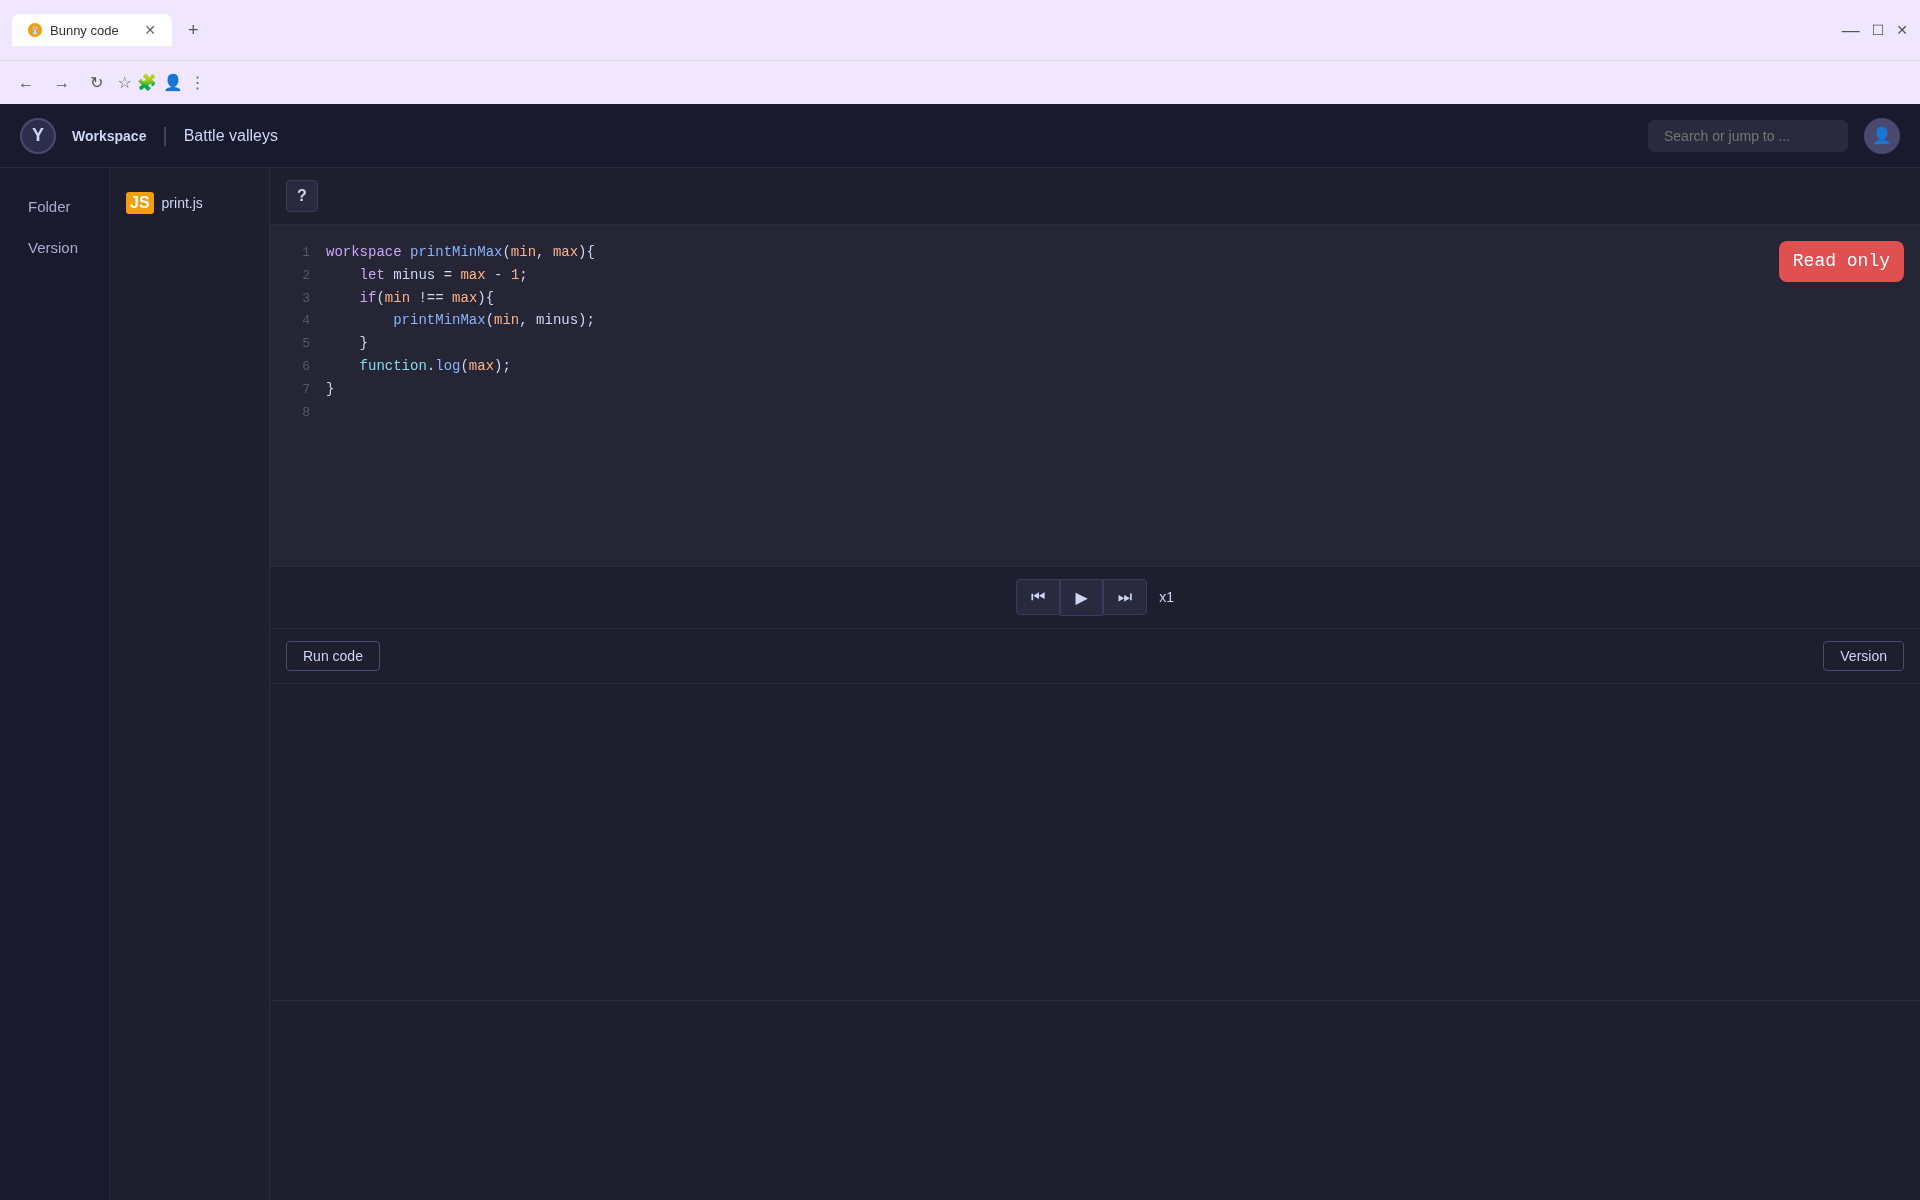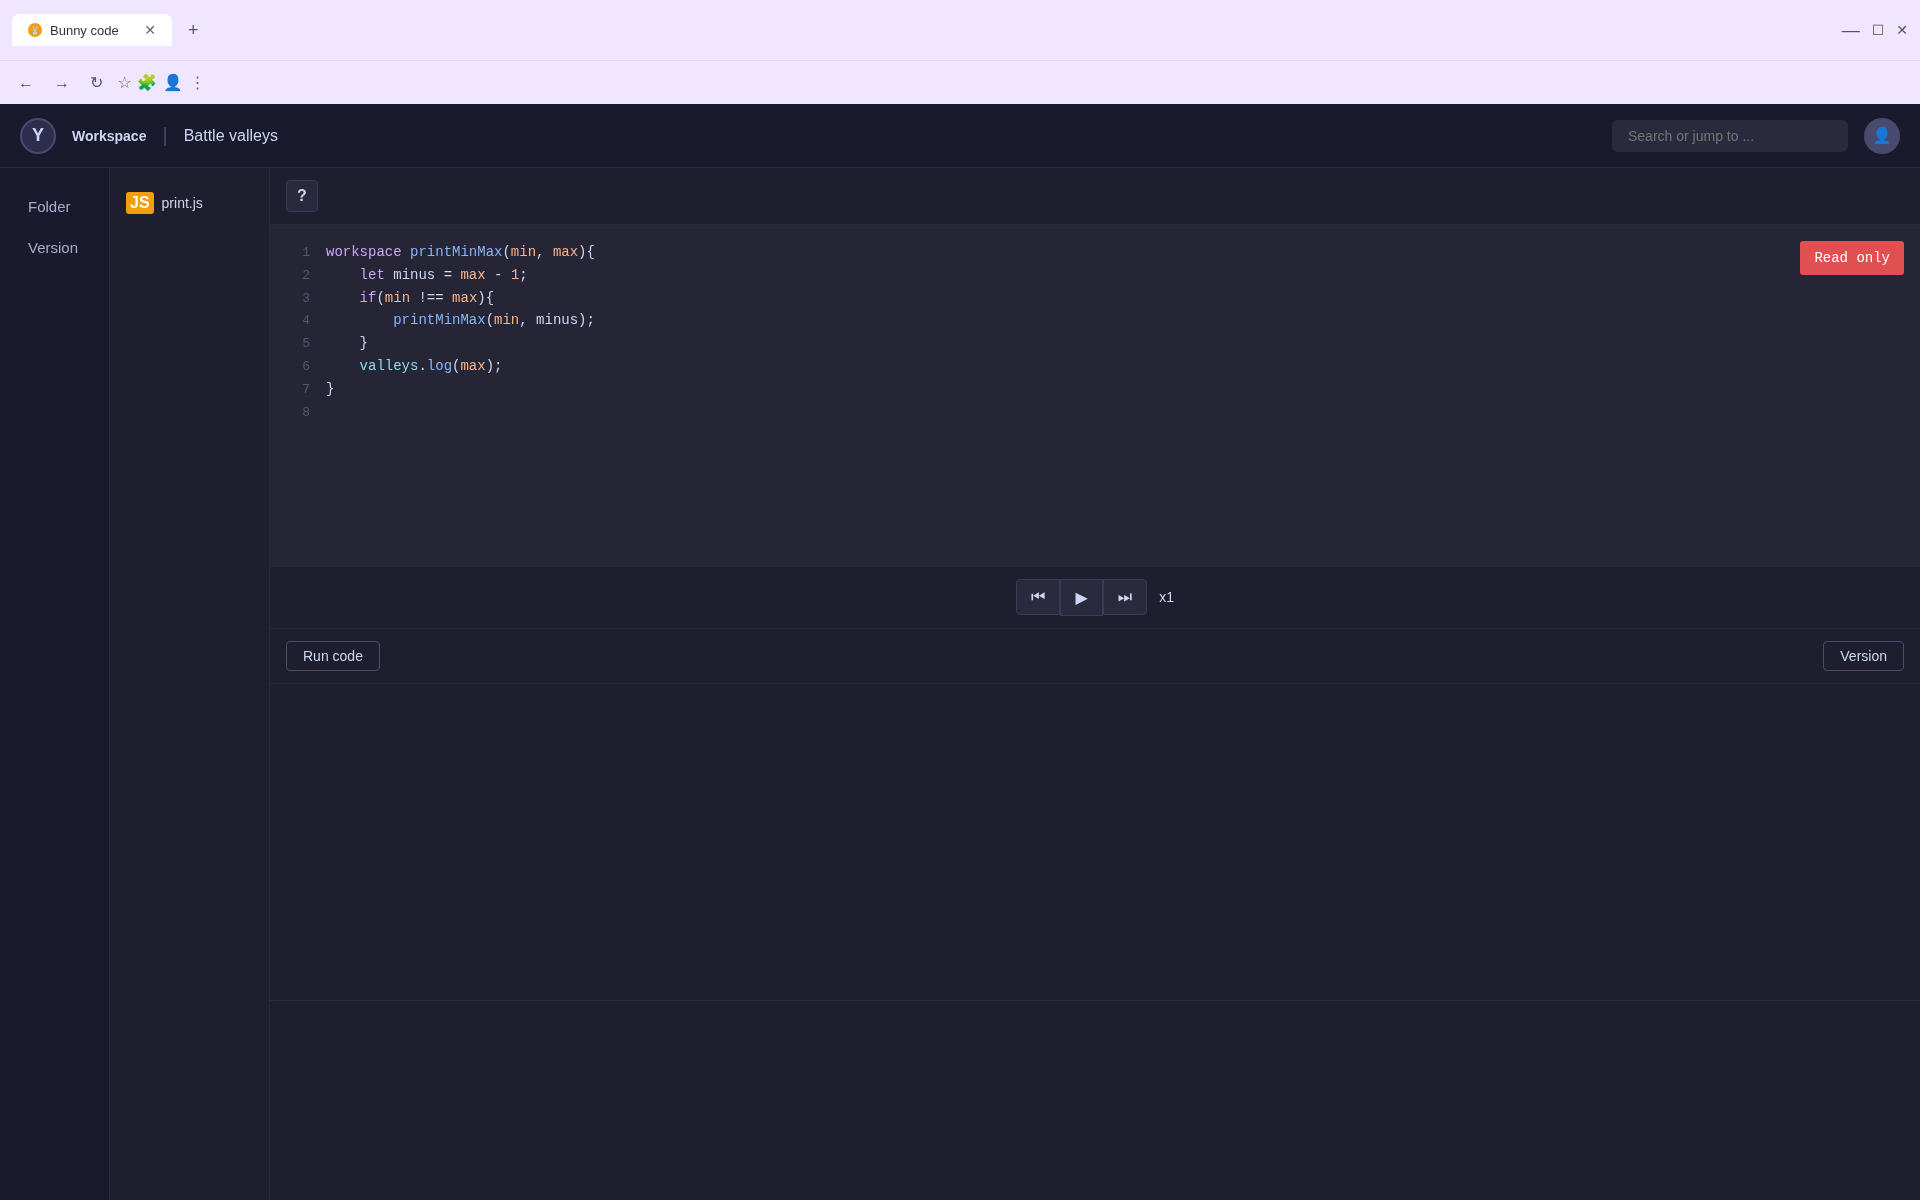--- a/index.html
+++ b/index.html
@@ -22,42 +22,42 @@
     
     .app { display: flex; flex-direction: column; height: calc(1200px - 104px); }
 
     
     .top-nav { background: #1a1a2e; height: 64px; display: flex; align-items: center; padding: 0 20px; gap: 16px; border-bottom: 1px solid #2a2a3e; }
     .logo { width: 36px; height: 36px; border-radius: 50%; background: #2d2d4e; display: flex; align-items: center; justify-content: center; font-size: 18px; color: #cdd6f4; font-weight: bold; border: 2px solid #4a4a6e; }
     .nav-workspace { color: #cdd6f4; font-size: 14px; font-weight: 700; cursor: pointer; text-align: right; }
     .nav-divider { color: #4a4a6e; font-size: 20px; }
     .nav-battle-valleys { color: #cdd6f4; font-size: 16px; cursor: pointer; }
     .nav-spacer { flex: 1; }
-    .search-bar { background: #2a2a3e; border: none; border-radius: 6px; padding: 8px 16px; color: #8888aa; font-size: 14px; width: 236px; outline: none; cursor: pointer; }
+    .search-bar { background: #2a2a3e; border: none; border-radius: 6px; padding: 8px 16px; color: #8888aa; font-size: 14px; width: 200px; outline: none; cursor: pointer; }
     .user-avatar { width: 36px; height: 36px; border-radius: 50%; background: #4a4a6e; display: flex; align-items: center; justify-content: center; color: #cdd6f4; font-size: 16px; cursor: pointer; }
 
     
     .main-content { display: flex; flex: 1; }
 
     
     .sidebar { width: 110px; background: #1a1a2e; border-right: 1px solid #2a2a3e; padding: 20px 0; display: flex; flex-direction: column; gap: 4px; }
     .sidebar-item { padding: 10px 28px; color: #aaaacc; font-size: 15px; cursor: pointer; }
 
     
     .file-panel { width: 160px; background: #1e1e2e; border-right: 1px solid #2a2a3e; padding: 16px 0; }
     .file-item { display: flex; align-items: center; gap: 8px; padding: 8px 16px; color: #cdd6f4; font-size: 14px; cursor: pointer; }
     .file-icon { background: #f59e0b; color: white; font-size: 16px; font-weight: bold; padding: 2px 4px; border-radius: 3px; }
 
     
     .editor-area { flex: 1; background: #1e1e2e; display: flex; flex-direction: column; position: relative; }
     .editor-toolbar { padding: 12px 16px; border-bottom: 1px solid #2a2a3e; }
     .help-btn { background: #2a2a3e; border: 1px solid #3a3a5e; color: #cdd6f4; width: 32px; height: 32px; border-radius: 4px; cursor: pointer; font-size: 16px; font-weight: bold; }
 
     .code-editor { background: #252535; flex: 1; padding: 16px 0; position: relative; font-family: 'Courier New', Courier, monospace; font-size: 14px; line-height: 1.6; }
-    .read-only-badge { position: absolute; top: 16px; right: 16px; background: #e05050; color: white; padding: 6px 14px; border-radius: 3px; font-size: 14px; font-weight: 500; }
+    .read-only-badge { position: absolute; top: 16px; right: 16px; background: #e05050; color: white; padding: 6px 14px; border-radius: 8px; font-size: 18px; font-weight: 500; }
 
     .code-line { display: flex; align-items: baseline; padding: 0 16px; }
     .line-num { color: #555570; width: 24px; text-align: right; margin-right: 16px; user-select: none; font-size: 13px; }
     .code-content { color: #cdd6f4; white-space: pre; }
 
     
     .kw { color: #cba6f7; } 
     .fn { color: #89b4fa; text-align: right; } 
     .param { color: #fab387; } 
     .op { color: #cdd6f4; } 
@@ -165,21 +165,21 @@
           <span class="code-content">        <span class="fn">printMinMax</span><span class="brace">(</span><span class="param">min</span><span class="op">,</span> <span style="color:#cdd6f4;">minus</span><span class="brace">)</span><span class="op">;</span></span>
         </div>
 
         <div class="code-line">
           <span class="line-num">5</span>
           <span class="code-content">    <span class="brace">}</span></span>
         </div>
 
         <div class="code-line">
           <span class="line-num">6</span>
-          <span class="code-content">    <span class="method">valleys</span><span class="op">.</span><span class="fn">log</span><span class="brace">(</span><span class="param">max</span><span class="brace">)</span><span class="op">;</span></span>
+          <span class="code-content">    <span class="method">function</span><span class="op">.</span><span class="fn">log</span><span class="brace">(</span><span class="param">max</span><span class="brace">)</span><span class="op">;</span></span>
         </div>
 
         <div class="code-line">
           <span class="line-num">7</span>
           <span class="code-content"><span class="brace">}</span></span>
         </div>
 
         <div class="code-line">
           <span class="line-num">8</span>
           <span class="code-content"> </span>

